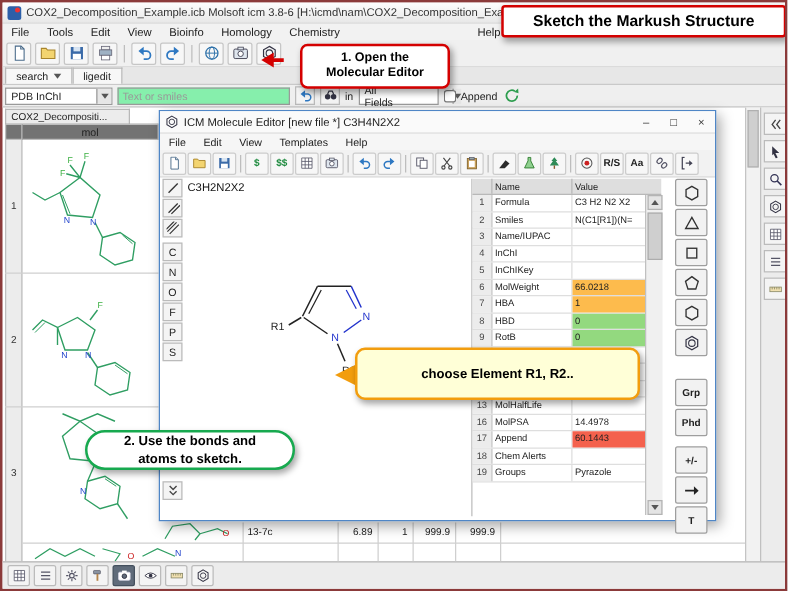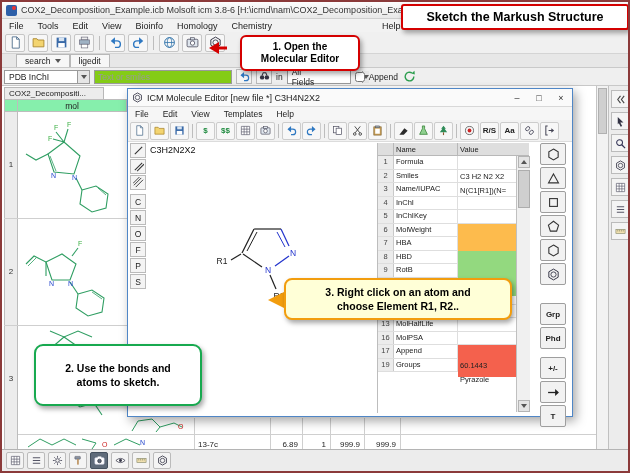--- a/index.html
+++ b/index.html
@@ -20,42 +20,42 @@
   .mi{padding:0 7px;}
   .toolbar{left:0;top:30px;width:626px;height:22px;background:#f0f0f0;border-bottom:1px solid #d4d4d4;
     display:flex;align-items:center;gap:3px;padding-left:3px;}
   .tbtn{width:20px;height:18px;display:flex;align-items:center;justify-content:center;
     background:#f7f7f7;border:1px solid #c6c6c6;border-radius:2px;flex:0 0 auto;}
   .tsep{width:1px;height:14px;background:#bdbdbd;margin:0 2px;flex:0 0 auto;}
   .ic{width:13px;height:13px;display:block;}
   .ic11{width:11px;height:11px;display:block;}
 
   .tabsrow{left:0;top:52px;width:626px;height:14px;background:#e7e7e7;border-bottom:1px solid #c9c9c9;
-    display:flex;align-items:flex-end;padding-left:14px;font-size:8.5px;}
+    display:flex;align-items:flex-end;padding-left:2px;font-size:8.5px;}
   .stab{height:13px;padding:0 8px;background:#f7f7f7;border:1px solid #b8b8b8;border-bottom:none;
     display:flex;align-items:center;gap:4px;}
   .car{width:0;height:0;border-left:3px solid transparent;border-right:3px solid transparent;border-top:4px solid #555;}
   .ctrlrow{left:0;top:66px;width:626px;height:18px;background:#efefef;border-bottom:1px solid #c8c8c8;
     display:flex;align-items:center;gap:4px;padding-left:2px;font-size:8.5px;}
   .combo{height:14px;background:#fff;border:1px solid #9a9a9a;display:flex;align-items:center;padding-left:4px;}
   .combo .caretbox{width:12px;height:12px;margin-left:auto;background:#e6e6e6;border-left:1px solid #9a9a9a;
     display:flex;align-items:center;justify-content:center;}
-  .sinput{width:138px;height:14px;border:1px solid #9a9a9a;background:#84cc16;font-size:8.5px;padding:0 3px;
+  .sinput{width:138px;height:14px;border:1px solid #9a9a9a;background:#86efac;font-size:8.5px;padding:0 3px;
     font-family:"Liberation Sans","DejaVu Sans",sans-serif;}
   .sinput::placeholder{color:#999;}
   .sbtn{width:16px;height:15px;display:flex;align-items:center;justify-content:center;background:#f4f4f4;border:1px solid #bbb;}
   .cb{width:10px;height:10px;margin:0;}
 
   
   .ptab{left:2px;top:85px;width:100px;height:12px;background:#ececec;border:1px solid #b8b8b8;border-bottom:none;
     font-size:8px;display:flex;align-items:center;padding:0 4px;white-space:nowrap;overflow:hidden;}
-  .hdr{background:#86efac;border:1px solid #bdbdbd;font-size:8.5px;display:flex;align-items:center;justify-content:center;}
+  .hdr{background:#737373;border:1px solid #bdbdbd;font-size:8.5px;display:flex;align-items:center;justify-content:center;}
   .numcol{left:2px;top:110px;width:14px;height:337px;background:#ececec;border-left:1px solid #bdbdbd;border-right:1px solid #bdbdbd;}
   .numcell{position:absolute;width:14px;text-align:center;font-size:8px;color:#333;}
-  .cellval{position:absolute;font-size:8px;color:#222;white-space:nowrap;margin-top:19px;}
+  .cellval{position:absolute;font-size:8px;color:#222;white-space:nowrap;}
 
   
   .edwin{left:125px;top:86px;width:446px;height:329px;background:#ffffff;border:1px solid #4f86c6;
     box-shadow:3px 4px 10px rgba(0,0,0,.35);z-index:20;}
   .ed-titlebar{position:absolute;left:0;top:0;width:444px;height:18px;background:#fafafa;border-bottom:1px solid #d8d8d8;
     display:flex;align-items:center;gap:4px;padding:0 0 0 4px;font-size:9px;white-space:nowrap;overflow:hidden;}
   .ed-wbtn{width:22px;height:17px;display:flex;align-items:center;justify-content:center;font-size:9px;color:#333;flex:0 0 auto;}
   .ed-menubar{position:absolute;left:0;top:18px;width:444px;height:13px;background:#f6f6f6;display:flex;align-items:center;font-size:8.5px;}
   .ed-toolbar{position:absolute;left:0;top:31px;width:444px;height:22px;background:#f2f2f2;border-bottom:1px solid #dcdcdc;
     display:flex;align-items:center;gap:1px;padding-left:2px;}
@@ -68,21 +68,21 @@
   .formula{position:absolute;left:22px;top:56px;font-size:9px;color:#111;}
   
   .ptable{position:absolute;left:249px;top:54px;width:152px;height:270px;border-left:1px solid #bdbdbd;background:#fff;font-size:7.5px;}
   .phead{display:flex;height:13px;background:#dedede;border-bottom:1px solid #b8b8b8;font-size:7.5px;}
   .phead .c1{width:16px;border-right:1px solid #b8b8b8;}
   .phead .c2{width:64px;border-right:1px solid #b8b8b8;display:flex;align-items:center;padding-left:2px;}
   .phead .c3{width:56px;display:flex;align-items:center;padding-left:2px;}
   .prow{display:flex;height:13.5px;border-bottom:1px solid #dedede;}
   .pn{width:16px;background:#ececec;border-right:1px solid #c9c9c9;text-align:center;line-height:12px;color:#444;}
   .pname{width:64px;border-right:1px solid #dedede;padding:1px 2px;white-space:nowrap;overflow:hidden;}
-  .pval{flex:1;padding:16px 2px;white-space:nowrap;overflow:hidden;}
+  .pval{flex:1;padding:1px 2px;white-space:nowrap;overflow:hidden;}
   .pscroll{position:absolute;left:138px;top:13px;width:14px;height:256px;background:#f0f0f0;border-left:1px solid #c0c0c0;}
   .sarrow{position:absolute;left:1px;width:12px;height:12px;background:#e4e4e4;border:1px solid #b4b4b4;
     display:flex;align-items:center;justify-content:center;}
   .tri-up{width:0;height:0;border-left:3px solid transparent;border-right:3px solid transparent;border-bottom:4px solid #555;}
   .tri-dn{width:0;height:0;border-left:3px solid transparent;border-right:3px solid transparent;border-top:4px solid #555;}
   .sthumb{position:absolute;left:1px;top:14px;width:12px;height:38px;background:#cfcfcf;border:1px solid #adadad;}
   
   .shstrip{position:absolute;left:412px;top:54px;width:28px;}
   .shbtn{width:26px;height:22px;margin-bottom:2px;display:flex;align-items:center;justify-content:center;
     background:#f2f2f2;border:1px solid #9e9e9e;border-radius:2px;font-size:8px;font-weight:bold;}
@@ -743,20 +743,25 @@
           <div class="pn">16</div>
           <div class="pname">MolPSA</div>
           <div class="pval">14.4978</div>
         </div>
       <div class="prow">
           <div class="pn">17</div>
           <div class="pname">Append</div>
           <div class="pval" style="background-color: rgb(244, 97, 77);">60.1443</div>
         </div>
       <div class="prow">
+          <div class="pn">18</div>
+          <div class="pname">Chem Alerts</div>
+          <div class="pval"></div>
+        </div>
+      <div class="prow">
           <div class="pn">19</div>
           <div class="pname">Groups</div>
           <div class="pval">Pyrazole</div>
         </div>
       <div class="pscroll">
         <span class="sarrow" style="top:0;">
             <span class="tri-up"></span>
           </span>
         <span class="sthumb"></span>
         <span class="sarrow" style="bottom:0;">
@@ -857,24 +862,23 @@
 
   <svg class="abs" style="left:206px;top:39px;z-index:55;" width="20" height="14">
     <path d="M19 7H9" stroke="#d40000" stroke-width="3"></path>
     <path d="M11 1L1 7l10 6z" fill="#d40000"></path>
   </svg>
   <div class="callout" style="left: 238px; top: 33px; width: 120px; height: 36px; font-size: 10px; line-height: 1.25; border-color: rgb(212, 0, 0);">
     <div>1. Open the</div>
     <div>Molecular Editor</div>
   </div>
 
-  <div class="callout" style="left: 32px; top: 342px; width: 168px; height: 62px; border-radius: 9px; font-size: 10.5px; line-height: 1.35; border-color: rgb(23, 169, 79);">
+  <div class="callout" style="left: 66px; top: 342px; width: 168px; height: 32px; border-radius: 20px; font-size: 10.5px; line-height: 1.35; border-color: rgb(23, 169, 79);">
     <div>2. Use the bonds and</div>
     <div>atoms to sketch.</div>
   </div>
 
   <div class="pointer" style="left:266px;top:290px;border-top:8px solid transparent;border-bottom:8px solid transparent;border-right:16px solid #f29d0e;z-index:49;"></div>
   <div class="callout" style="left: 282px; top: 276px; width: 228px; height: 42px; border-radius: 8px; font-size: 10.5px; line-height: 1.35; border-color: rgb(242, 157, 14); background-color: rgb(255, 255, 215);">
-    <div>3. Right click on an atom and</div>
     <div>choose Element R1, R2..</div>
   </div>
 
 </div>
 
 </body></html>

